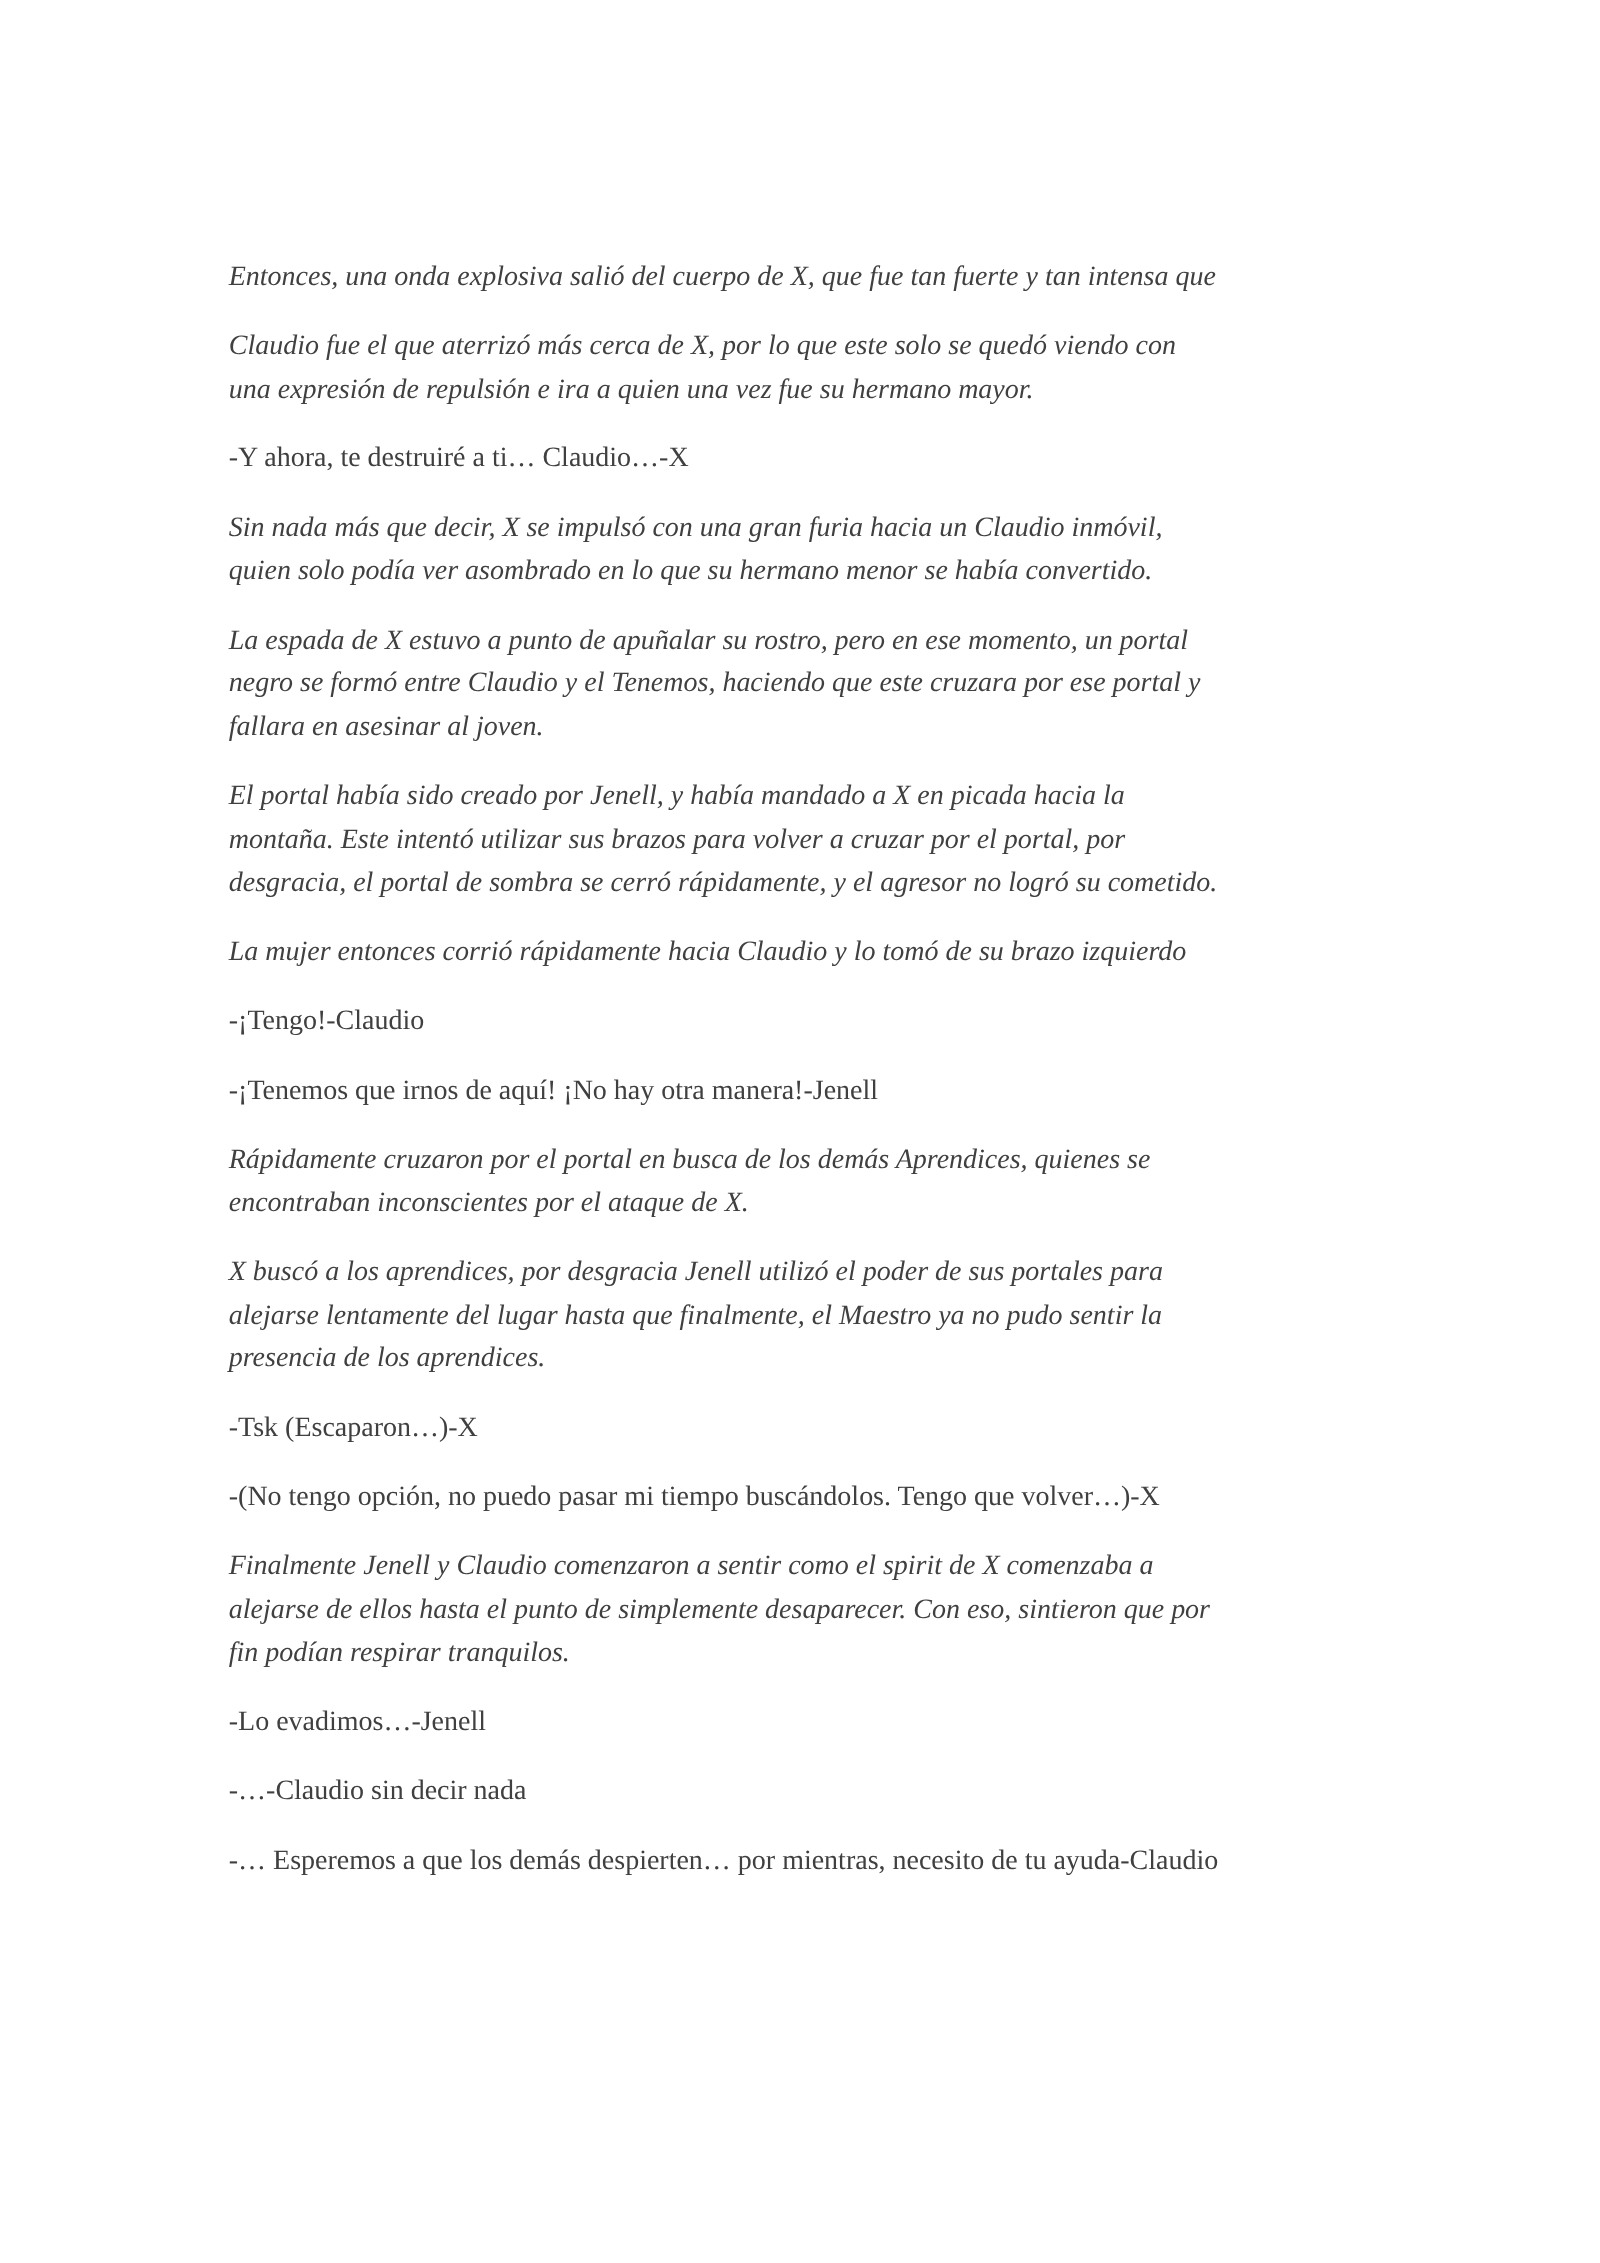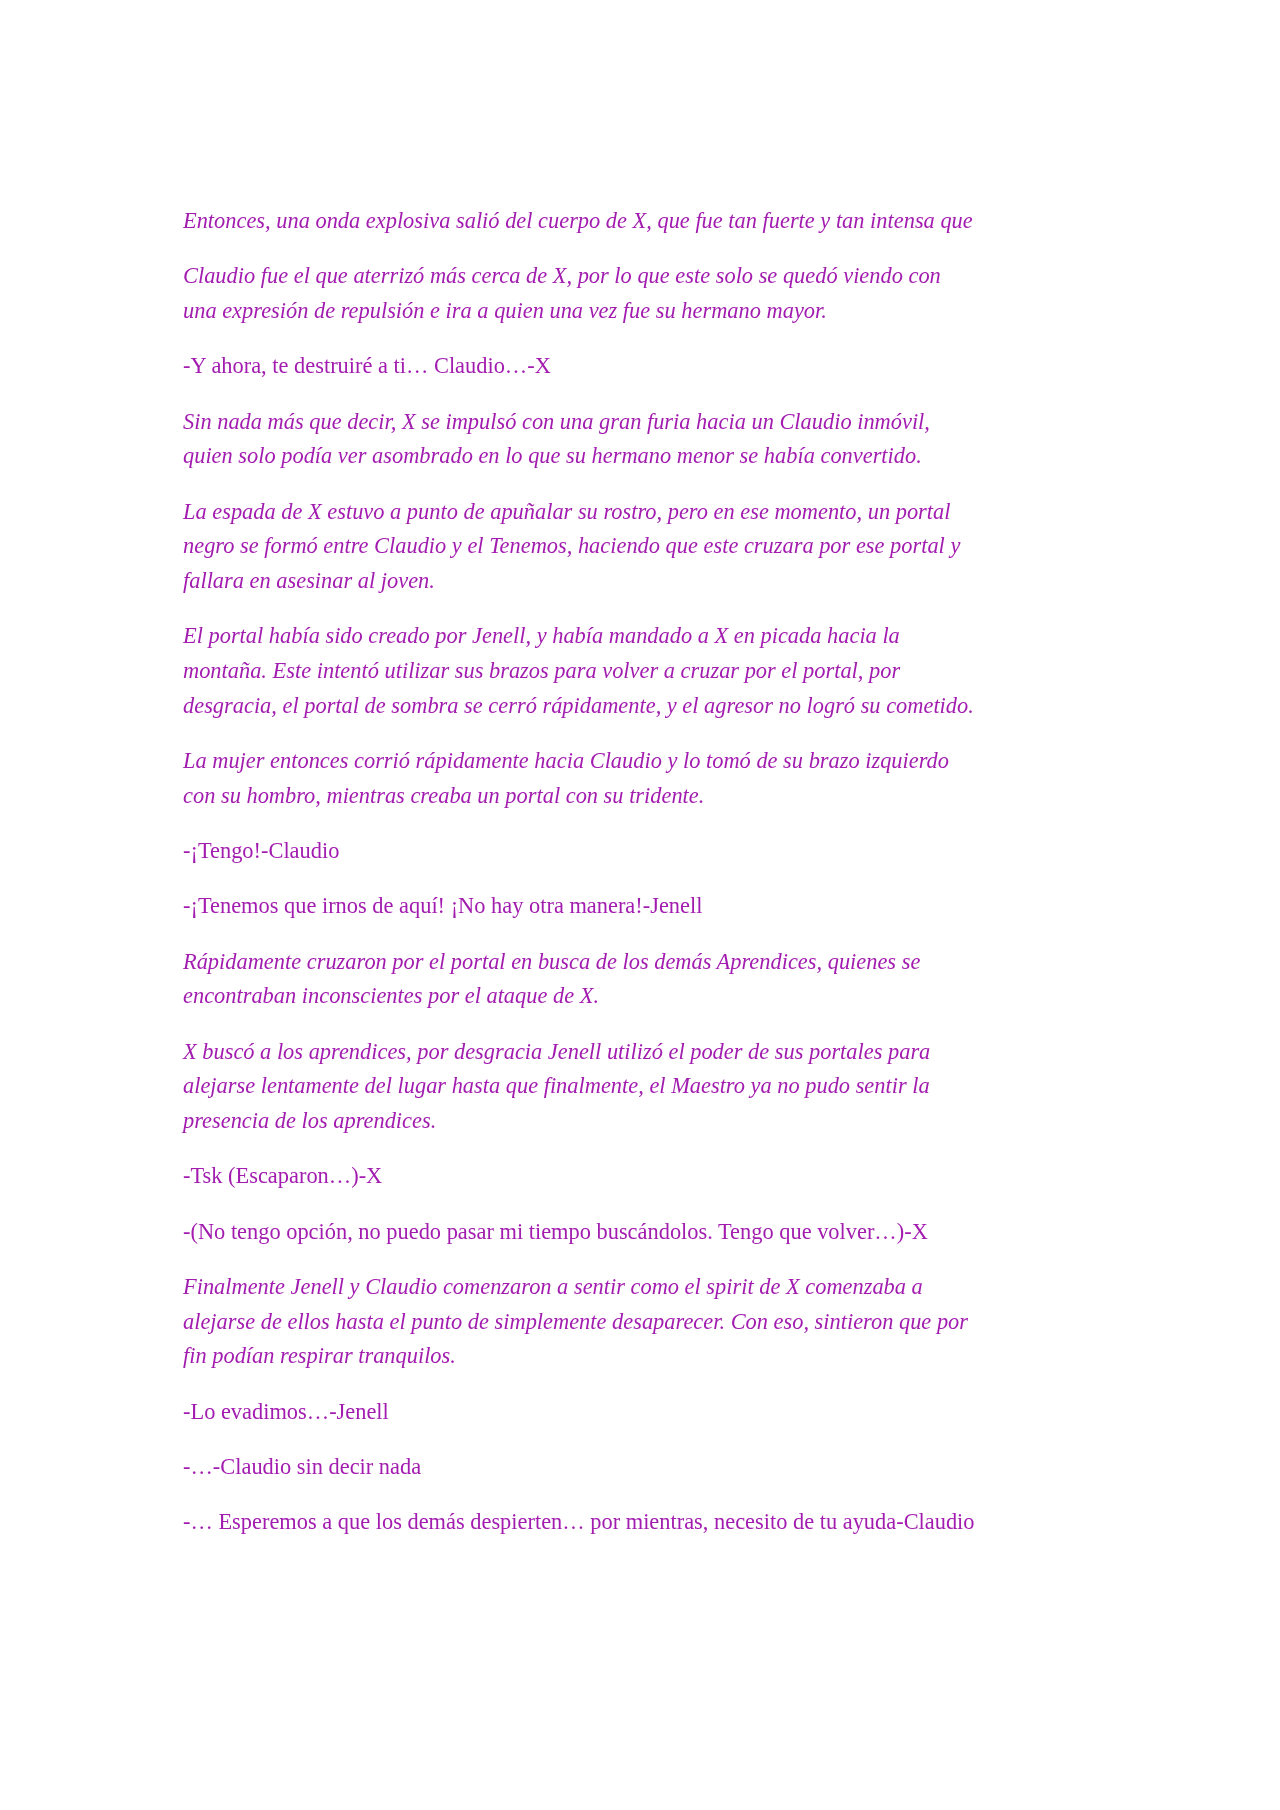--- a/index.html
+++ b/index.html
@@ -22,21 +22,21 @@
     background: #ffffff;
   }
   .content {
     position: absolute;
     left: 183px;
     top: 204px;
     width: 930px;
     font-family: "Liberation Serif", "DejaVu Serif", serif;
     font-size: 22.4px;
     line-height: 34.6px;
-    color: #a21caf;
+    color: #404040;
   }
   .para {
     margin: 0 0 20.8px 0;
   }
   .para.narration {
     font-style: italic;
   }
   .para.dialogue {
     font-style: normal;
   }
@@ -76,21 +76,20 @@
     </p>
 
     <p class="para narration">
       <span class="line">El portal había sido creado por Jenell, y había mandado a X en picada hacia la</span>
       <span class="line">montaña. Este intentó utilizar sus brazos para volver a cruzar por el portal, por</span>
       <span class="line">desgracia, el portal de sombra se cerró rápidamente, y el agresor no logró su cometido.</span>
     </p>
 
     <p class="para narration">
       <span class="line">La mujer entonces corrió rápidamente hacia Claudio y lo tomó de su brazo izquierdo</span>
-      <span class="line">con su hombro, mientras creaba un portal con su tridente.</span>
     </p>
 
     <p class="para dialogue">
       <span class="line">-¡Tengo!-Claudio</span>
     </p>
 
     <p class="para dialogue">
       <span class="line">-¡Tenemos que irnos de aquí! ¡No hay otra manera!-Jenell</span>
     </p>
 

